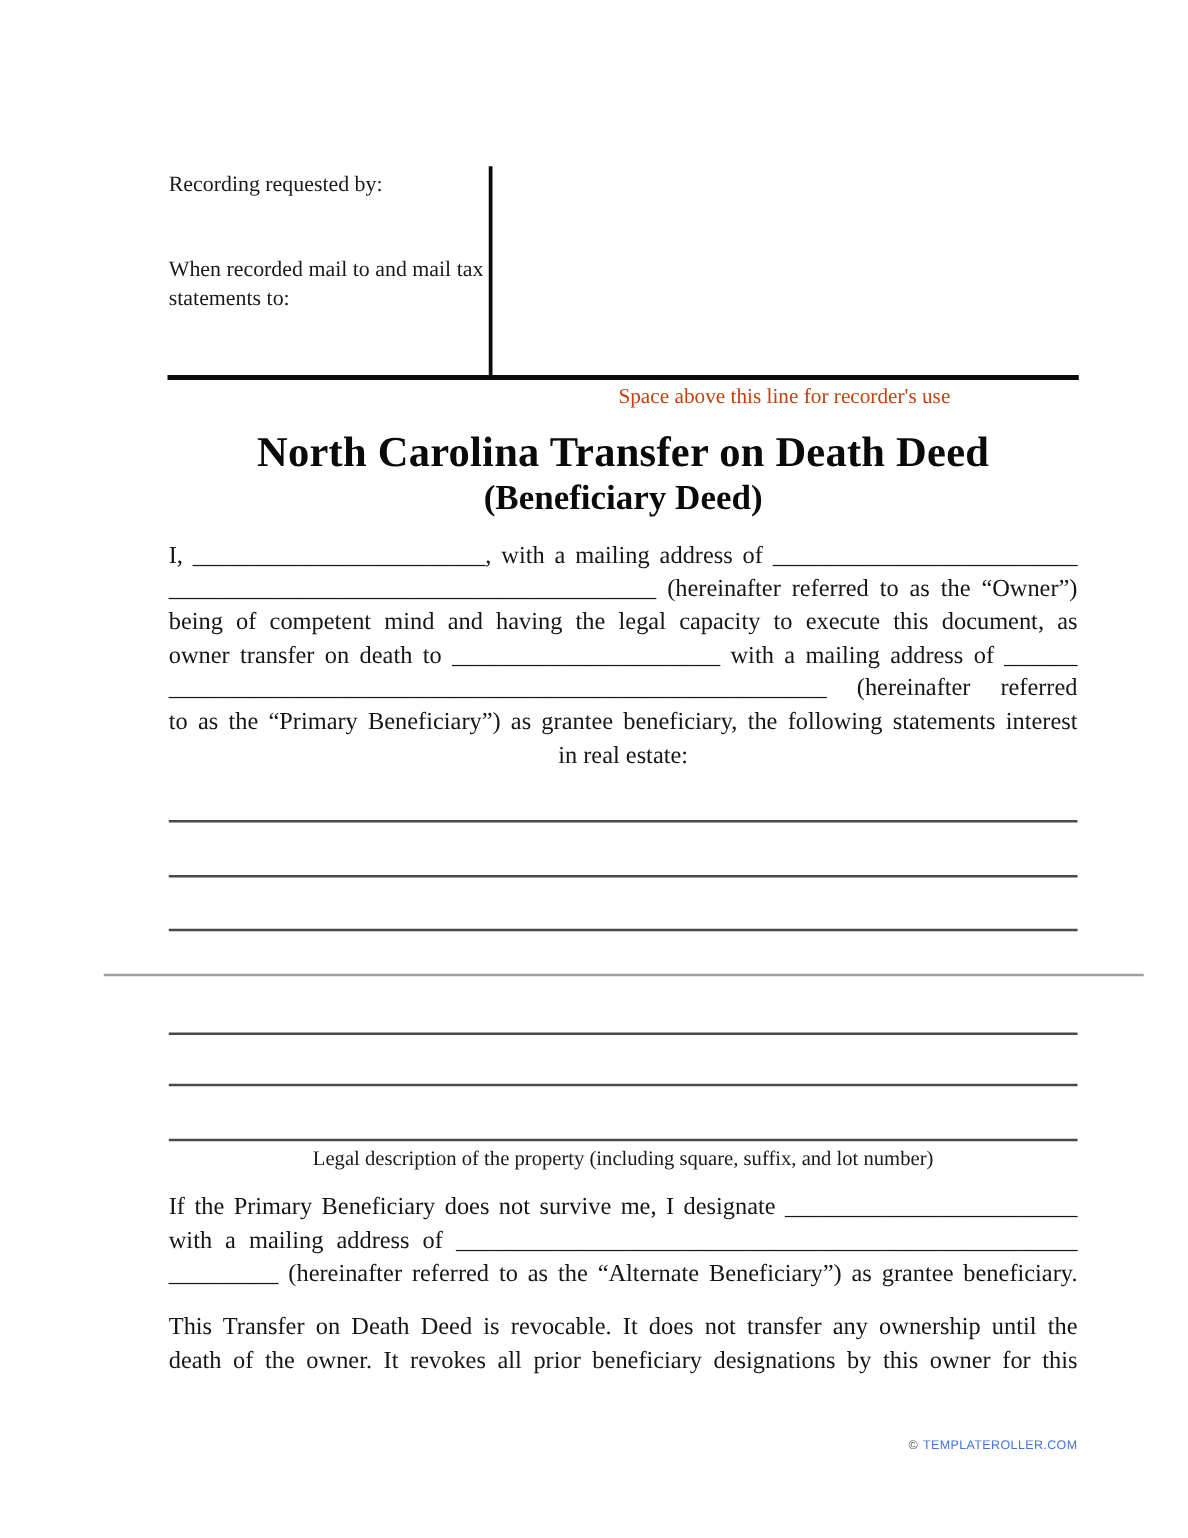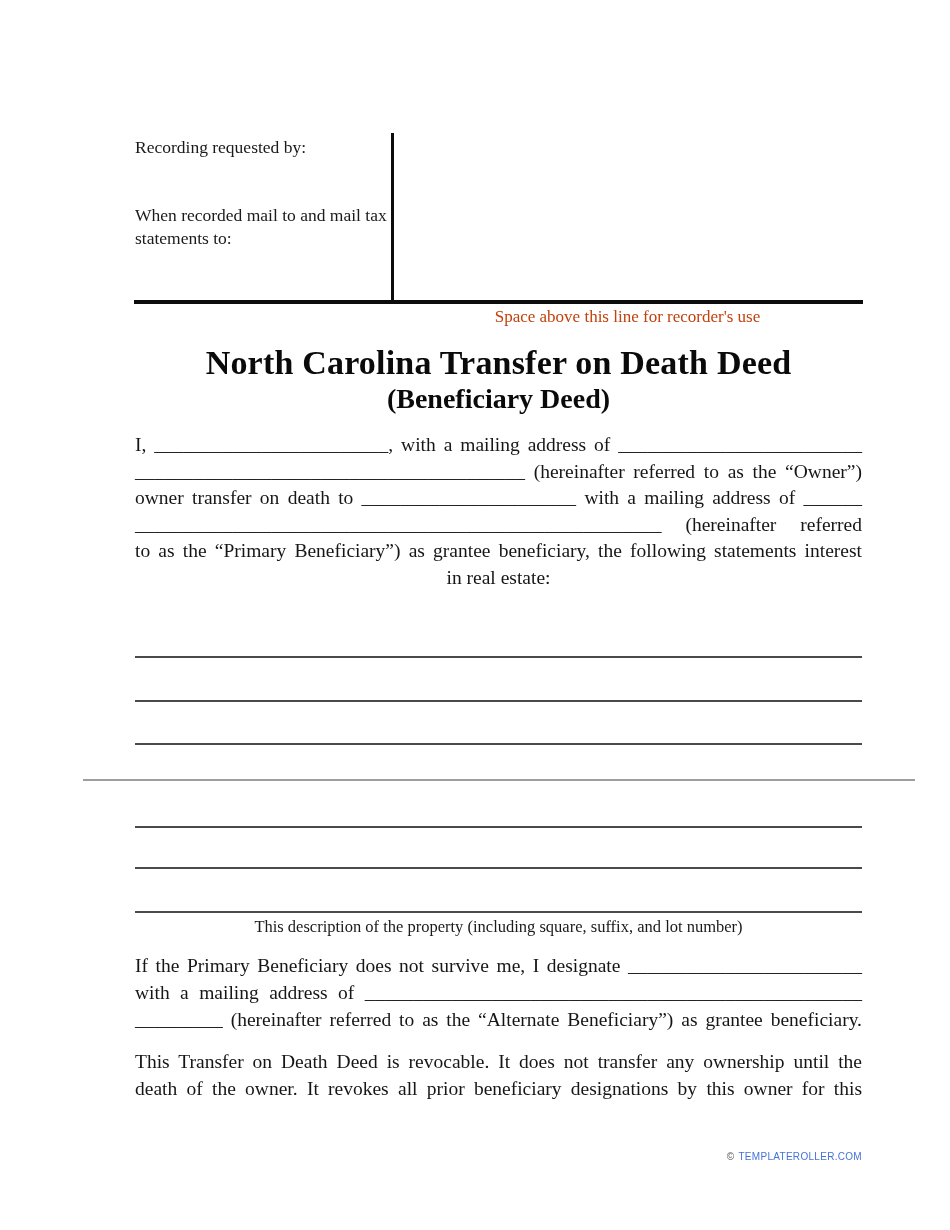--- a/index.html
+++ b/index.html
@@ -113,37 +113,38 @@
   <div class="abs hline"></div>
 
   <div class="abs recorder-note">Space above this line for recorder's use</div>
 
   <div class="abs doc-title">North Carolina Transfer on Death Deed</div>
   <div class="abs doc-subtitle">(Beneficiary Deed)</div>
 
   <div class="abs para" id="para1">
     <div class="line just">I, ________________________, with a mailing address of _________________________</div>
     <div class="line just">________________________________________ (hereinafter referred to as the “Owner”)</div>
+    <div class="line just">being of competent mind and having the legal capacity to execute this document, as</div>
     <div class="line just">owner transfer on death to ______________________ with a mailing address of ______</div>
     <div class="line just">______________________________________________________ (hereinafter referred</div>
     <div class="line just">to as the “Primary Beneficiary”) as grantee beneficiary, the following statements interest</div>
     <div class="line">in real estate:</div>
   </div>
 
   <div class="abs rule" style="top:656px;"></div>
   <div class="abs rule" style="top:700px;"></div>
   <div class="abs rule" style="top:743px;"></div>
 
   <div class="abs divider"></div>
 
   <div class="abs rule" style="top:826px;"></div>
   <div class="abs rule" style="top:867px;"></div>
   <div class="abs rule" style="top:911px;"></div>
 
-  <div class="abs caption">This description of the property (including square, suffix, and lot number)</div>
+  <div class="abs caption">Legal description of the property (including square, suffix, and lot number)</div>
 
   <div class="abs para" id="para2">
     <div class="line just">If the Primary Beneficiary does not survive me, I designate ________________________</div>
     <div class="line just">with a mailing address of ___________________________________________________</div>
     <div class="line just">_________ (hereinafter referred to as the “Alternate Beneficiary”) as grantee beneficiary.</div>
   </div>
 
   <div class="abs para" id="para3">
     <div class="line just">This Transfer on Death Deed is revocable. It does not transfer any ownership until the</div>
     <div class="line just">death of the owner. It revokes all prior beneficiary designations by this owner for this</div>

